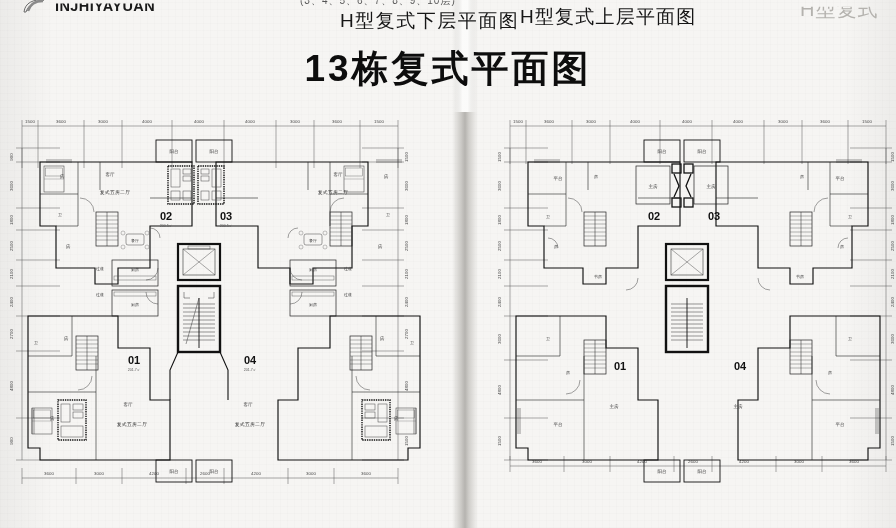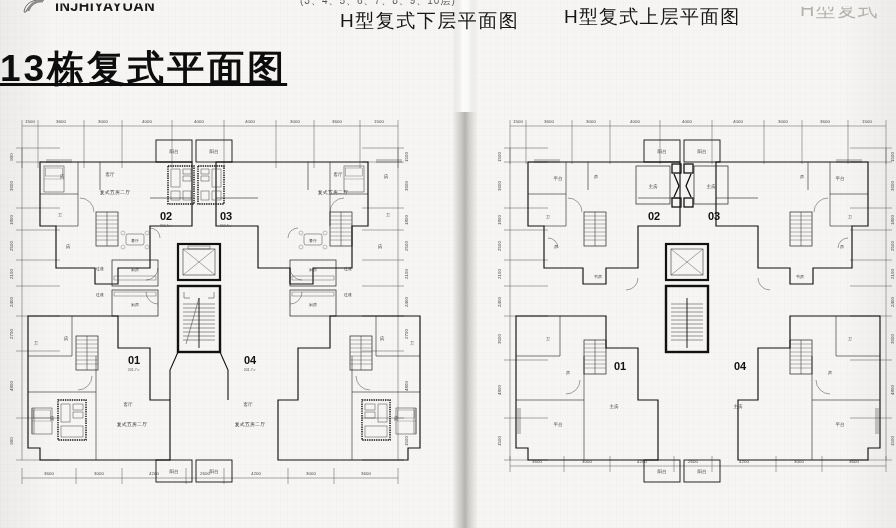--- a/index.html
+++ b/index.html
@@ -42,31 +42,31 @@
   .hdr-sub-left{
     position:absolute;left:300px;top:-6px;font-size:10px;color:#555;
     letter-spacing:1px;white-space:nowrap;z-index:8;
     clip-path:inset(44% 0 0 0);
   }
   .hdr-left{
     position:absolute;left:330px;top:8px;font-size:19px;
     letter-spacing:1.5px;white-space:nowrap;color:#161616;z-index:8;margin-left:10px;
   }
   .hdr-right{
-    position:absolute;left:564px;top:4px;font-size:19px;
+    position:absolute;left:520px;top:4px;font-size:19px;
     letter-spacing:1.2px;white-space:nowrap;color:#161616;z-index:8;
   }
   .hdr-faint{
     position:absolute;left:800px;top:-4px;font-size:20px;color:#b4b2ae;
     white-space:nowrap;z-index:8;letter-spacing:1px;
     clip-path:inset(40% 0 0 0);
   }
   .main-title{
-    position:absolute;left:0;right:0;top:44px;text-align:left;
-    font-size:37px;font-weight:bold;letter-spacing:3px;color:#0d0d0d;z-index:9;text-decoration:underline;
+    position:absolute;left:0;right:0;top:44px;text-align:center;
+    font-size:37px;font-weight:bold;letter-spacing:3px;color:#0d0d0d;z-index:9;
   }
 
   
   .plan{position:absolute;top:108px;width:448px;height:415px;text-decoration:underline;}
   .plan svg{display:block;}
   .plan-left{left:0;}
   .plan-right{left:448px;}
 
   
   text{font-family:"Liberation Sans","DejaVu Sans",sans-serif;fill:#222;}

